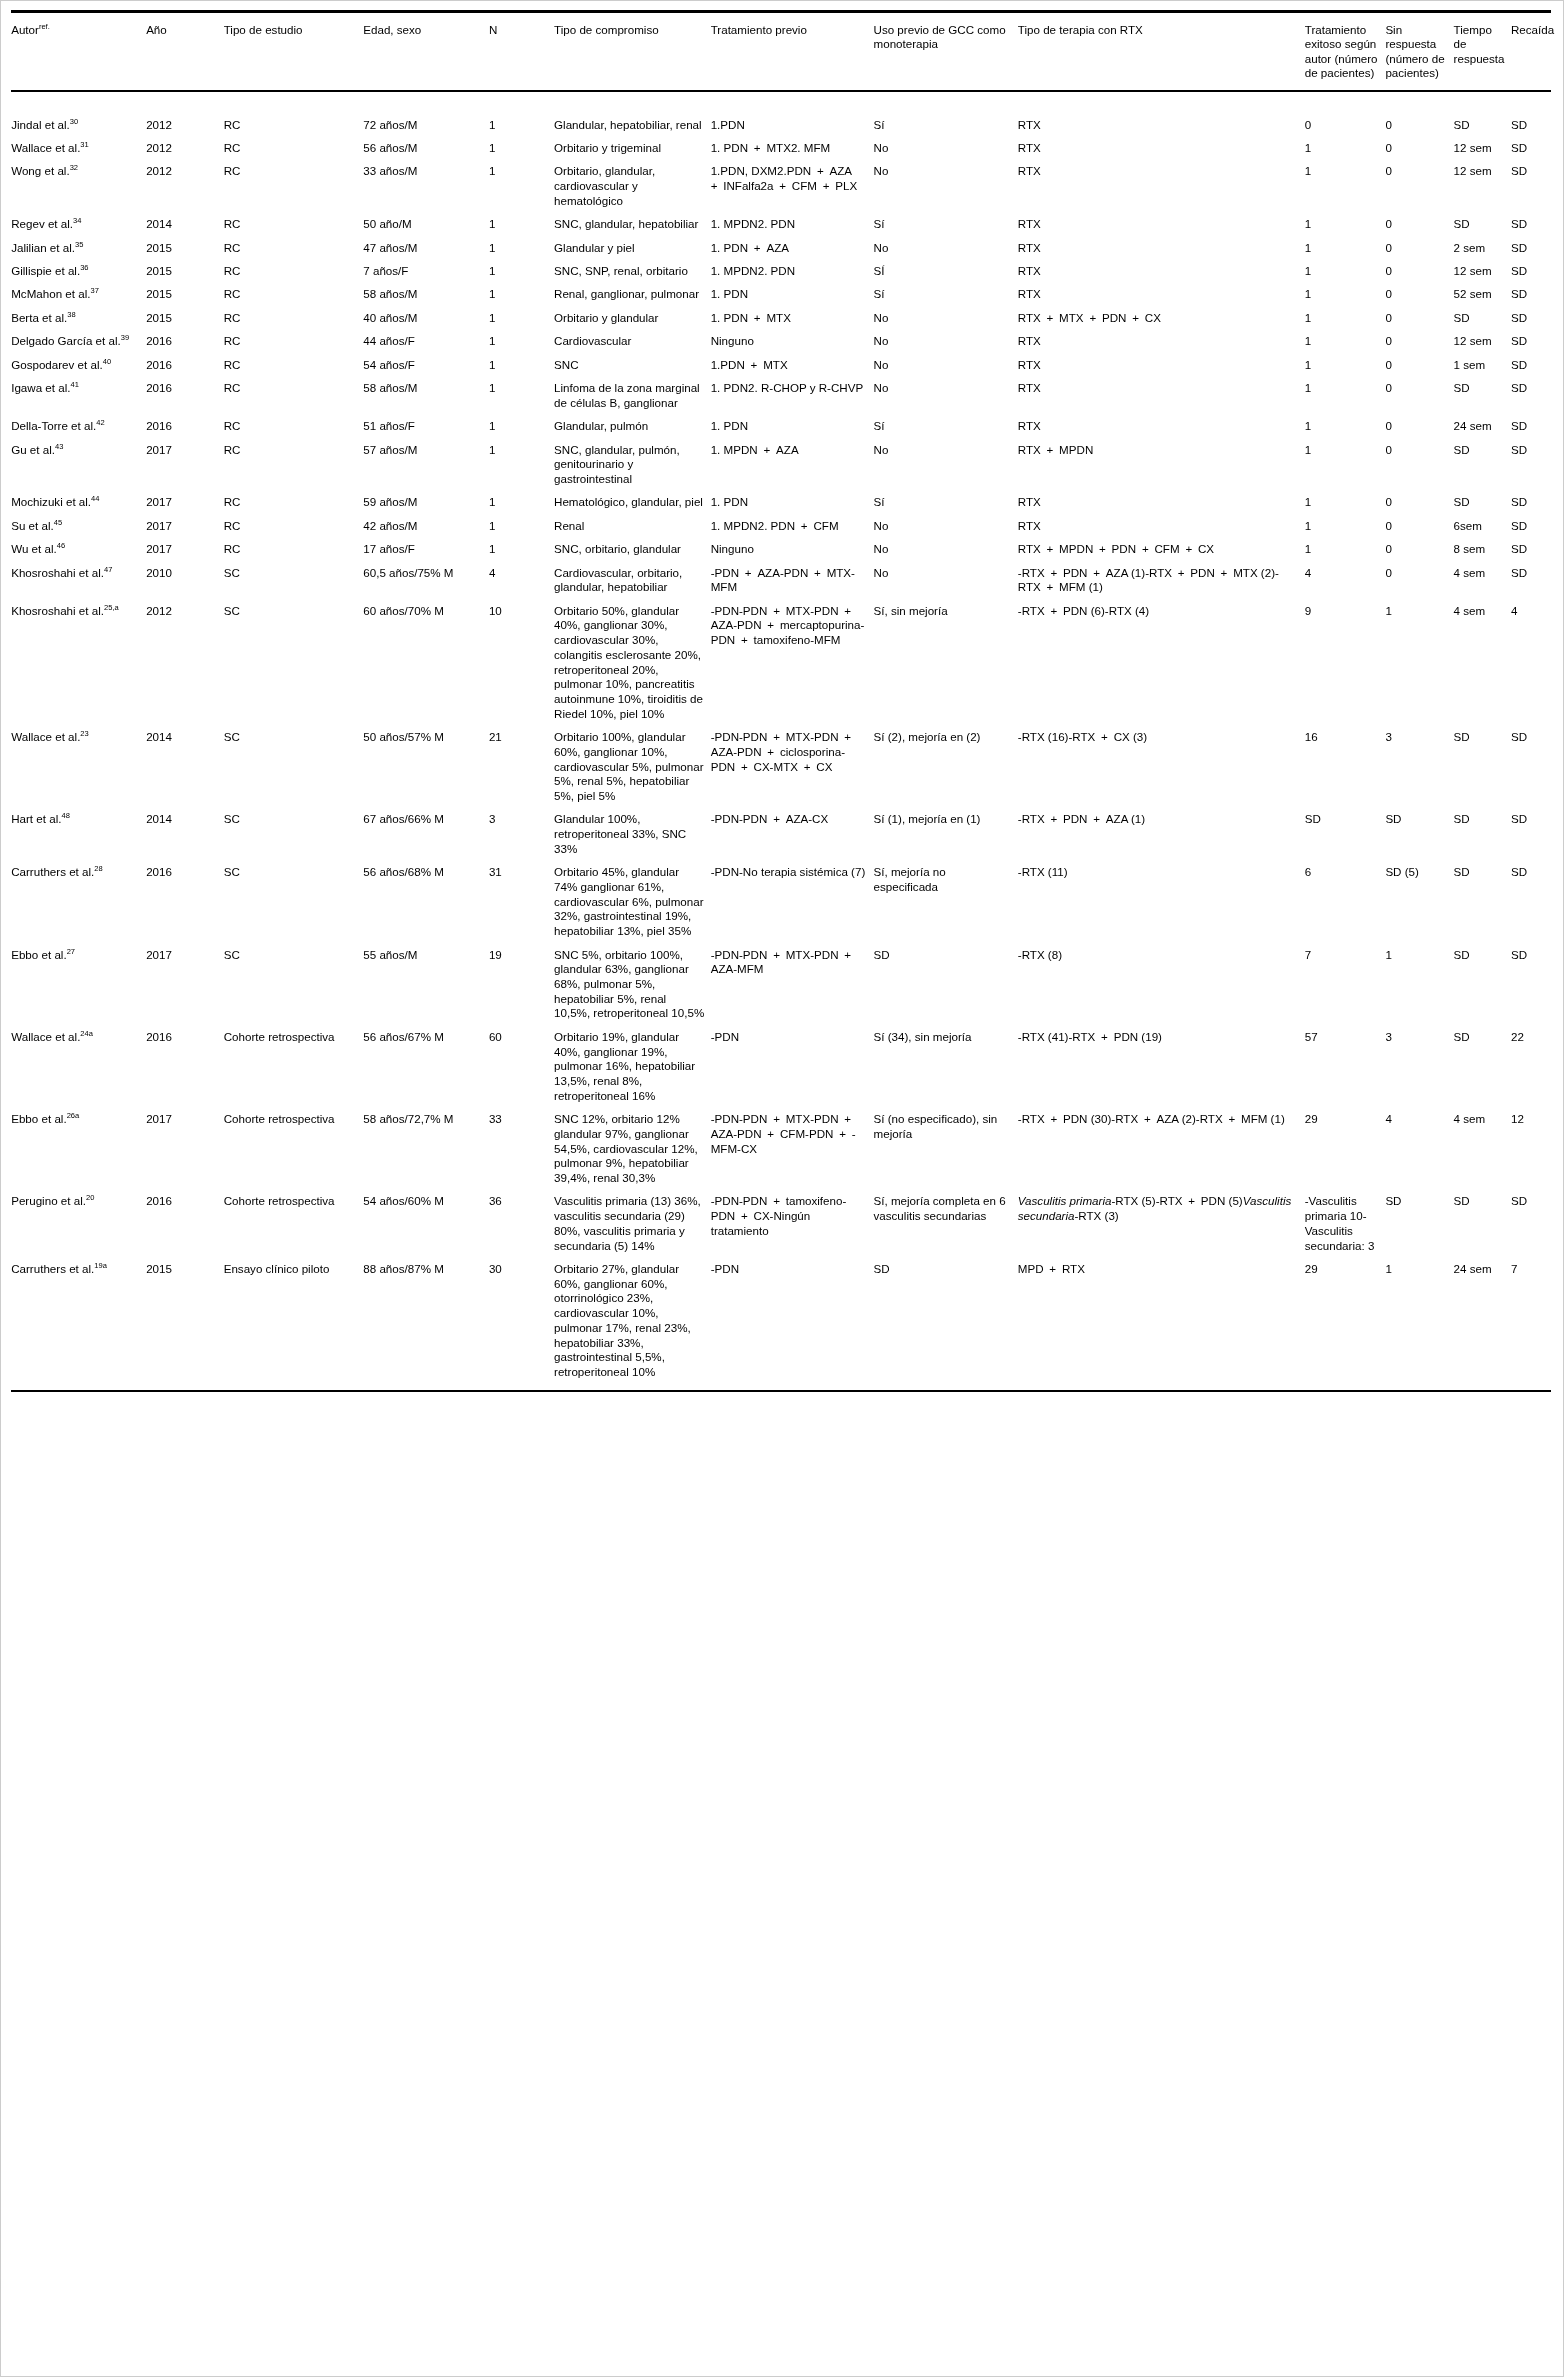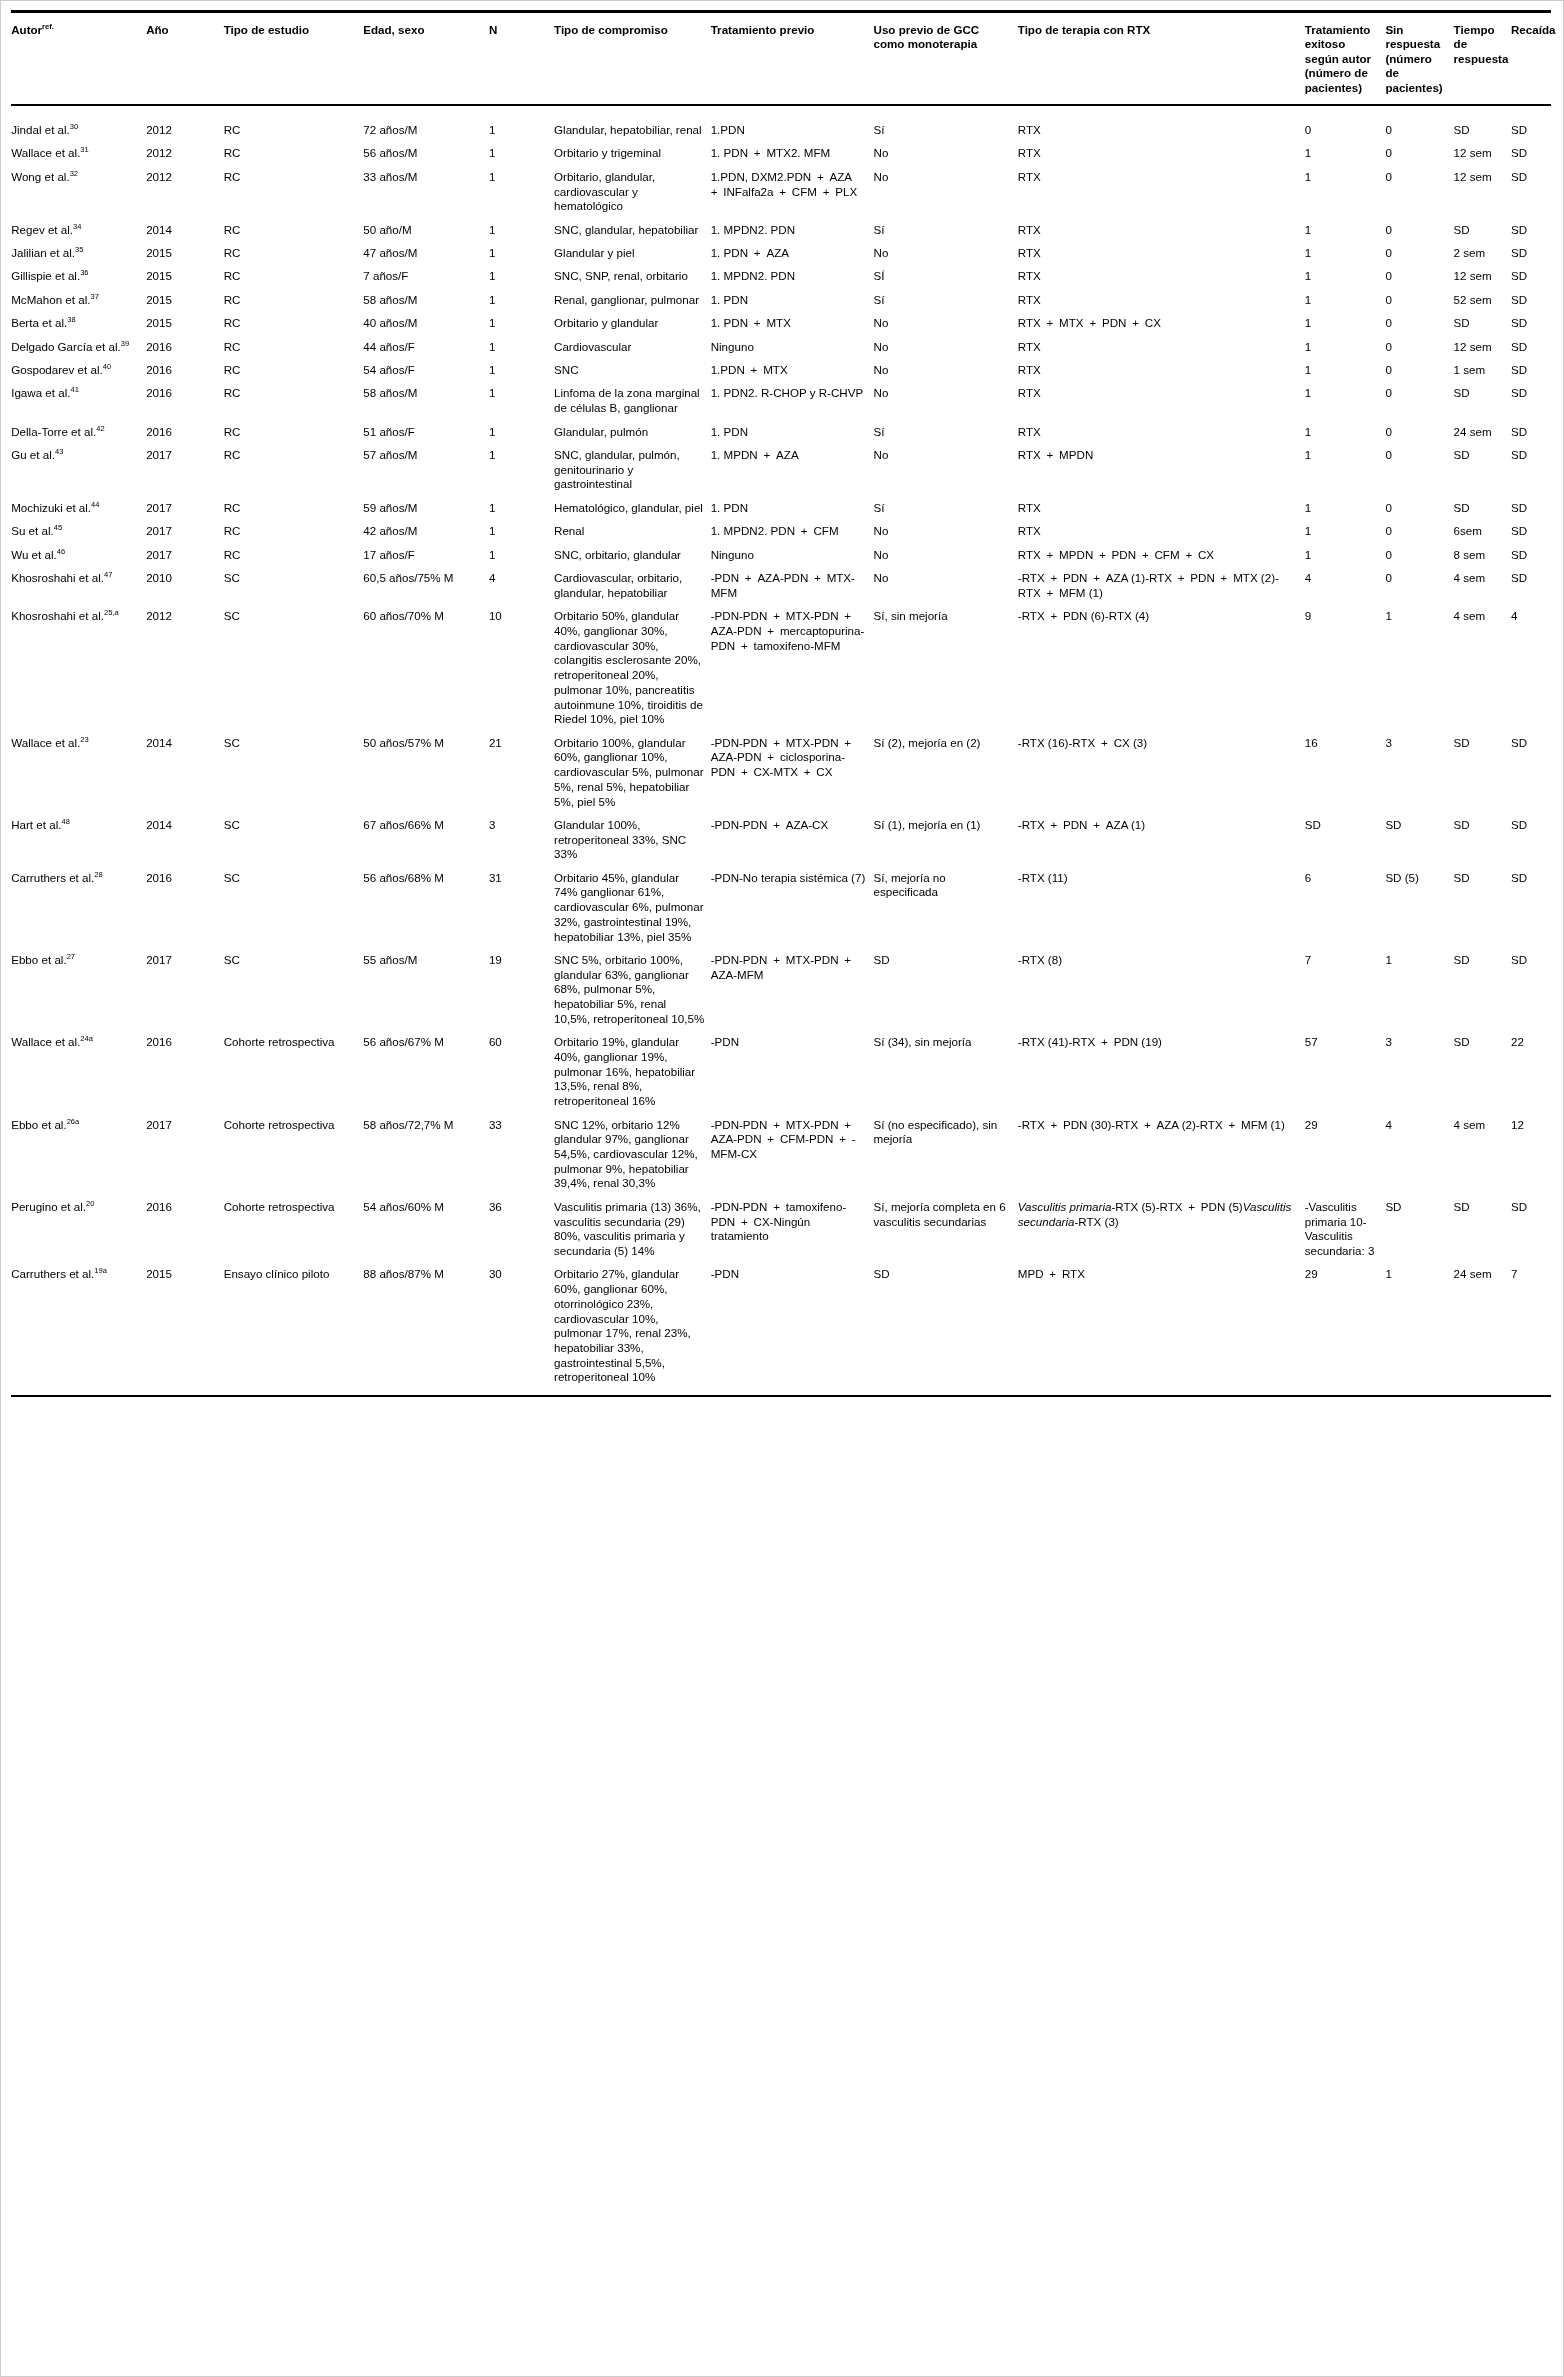--- a/index.html
+++ b/index.html
@@ -37,37 +37,37 @@
   col.c5{width:4.2%}
   col.c6{width:10.1%}
   col.c7{width:10.5%}
   col.c8{width:9.3%}
   col.c9{width:18.5%}
   col.c10{width:5.2%}
   col.c11{width:4.4%}
   col.c12{width:3.7%}
   col.c13{width:2.6%}
   thead th{
-    font-weight:bold;
+    font-weight:normal;
     text-align:left;
     vertical-align:top;
     font-size:11.6px;
     line-height:1.25;
     padding:10.2px 5.8px 8.7px 0;
     border-bottom:2.2px solid #000000;
   }
   tbody td{
     vertical-align:top;
     text-align:left;
     font-size:11.6px;
     line-height:1.27;
     padding:8px 5.8px 0.7px 0;
     word-wrap:break-word;
   }
-  tbody tr:first-child td{ padding-top:17px; }
+  tbody tr:first-child td{ padding-top:26px; }
   tbody tr:last-child td{ padding-bottom:10.2px;margin-left:45px; }
   sup{
     font-size:0.65em;
     line-height:0;
     vertical-align:super;
   }
   i{ font-style:italic;margin-top:28px; }
 </style>
 </head>
 <body>

